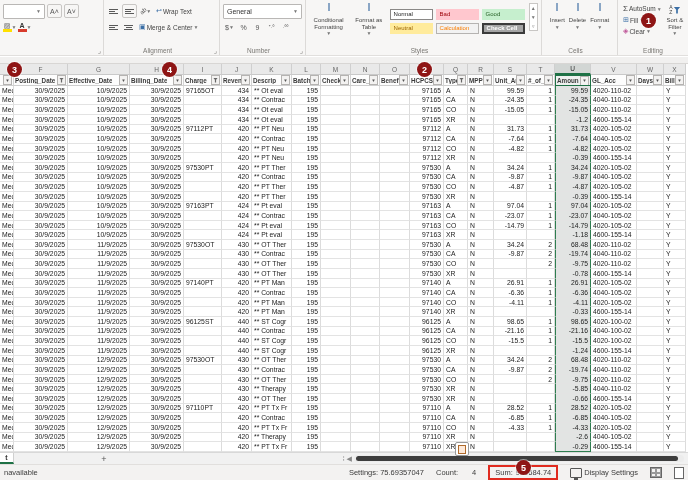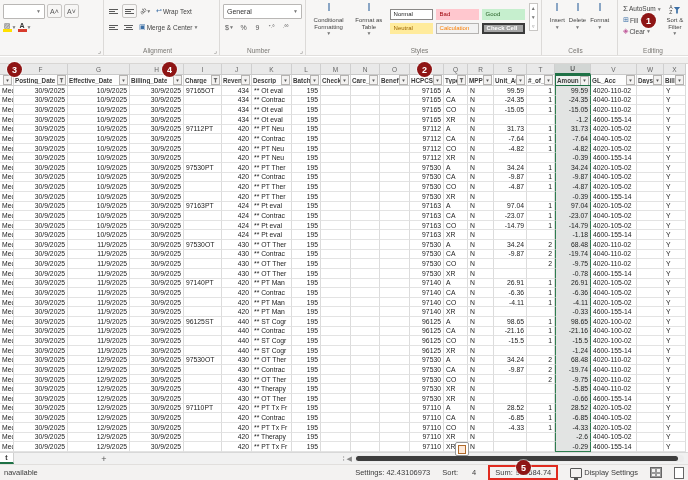--- a/index.html
+++ b/index.html
@@ -1230,22 +1230,22 @@
     <span class="grip">◀</span>
     <div class="scrtrack">
       <div class="scrthumb"></div>
     </div>
   </div>
 </div>
 
 <div class="statusbar">
   <span class="sleft">navailable</span>
   <div class="sright">
-    <span><span>Settings:</span> <span>42.43106973</span></span>
-    <span><span>Sort:</span><span class="cntgap"></span><span>4</span></span>
+    <span><span>Settings:</span> <span>75.69357047</span></span>
+    <span><span>Count:</span><span class="cntgap"></span><span>4</span></span>
     <span class="sumbox">
         <span>Sum:</span> 
         <span>995684.74</span>
       </span>
     <span style="display:flex;align-items:center">
       <span class="dsic"></span>
       <span>Display Settings</span>
     </span>
     <span class="viewic">
         <div></div>

